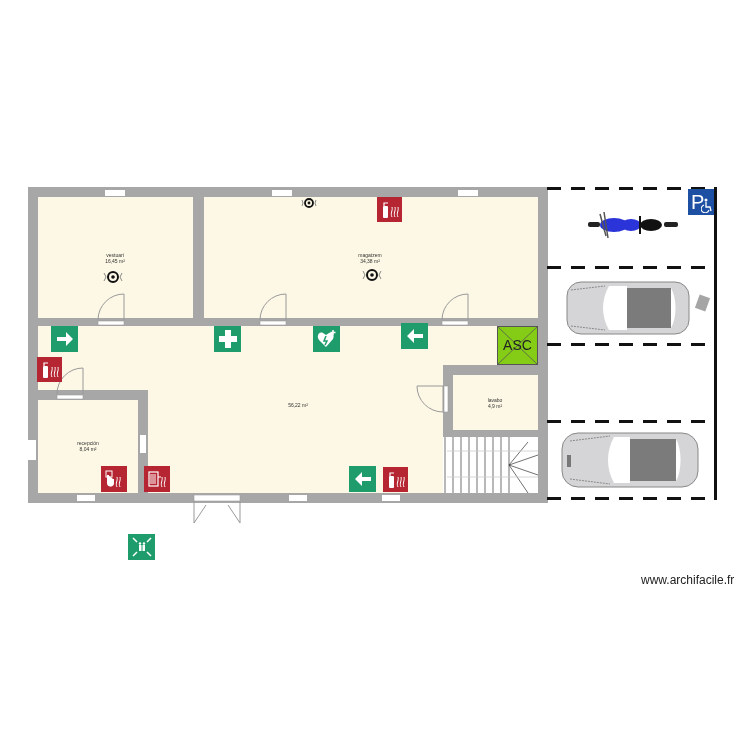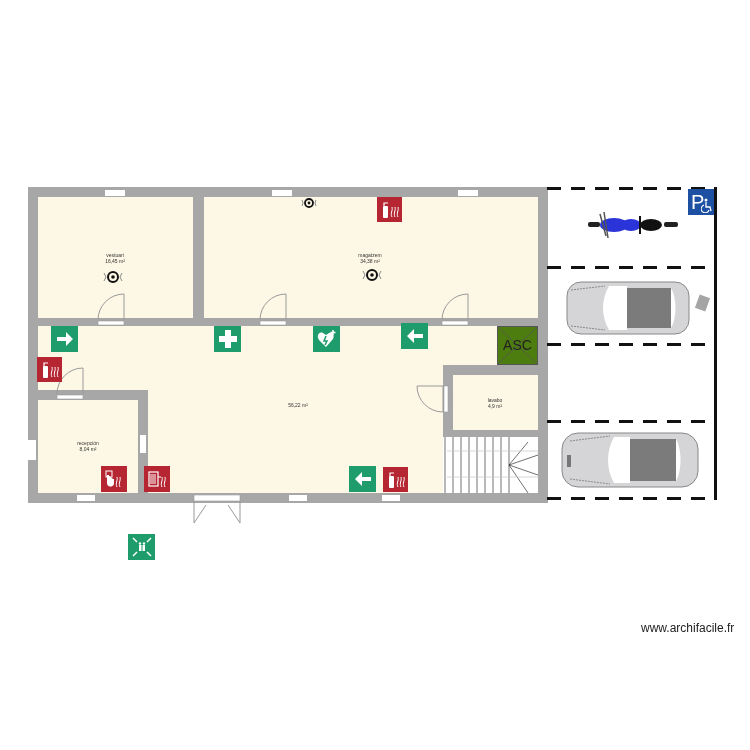--- a/index.html
+++ b/index.html
@@ -86,21 +86,21 @@
     </svg>
   <svg class="abs" style="left:415px;top:384px;" width="36" height="30">
       <path d="M2 2 A26 26 0 0 0 28 28 L28 2 Z" fill="none" stroke="#999" stroke-width="1"></path>
       <rect x="29" y="2" width="4" height="26" fill="#fff" stroke="#999" stroke-width="0.6"></rect>
     </svg>
   <svg class="abs" style="left:193px;top:495px;" width="50" height="30">
       <rect x="1" y="0" width="46" height="6" fill="#fff" stroke="#999" stroke-width="0.6"></rect>
       <path d="M1 28 L1 6 M1 28 L13 10 M47 28 L47 6 M47 28 L35 10" fill="none" stroke="#999" stroke-width="1"></path>
     </svg>
 
-  <div class="abs" style="left:497px;top:326px;width:41px;height:39px;background:#4d7c0f;border:1px solid #555;box-sizing:border-box;">
+  <div class="abs" style="left:497px;top:326px;width:41px;height:39px;background:#84cc16;border:1px solid #555;box-sizing:border-box;">
     <svg width="39" height="37" style="position:absolute;left:0;top:0;">
         <line x1="0" y1="0" x2="39" y2="37" stroke="#555" stroke-width="0.8"></line>
         <line x1="39" y1="0" x2="0" y2="37" stroke="#555" stroke-width="0.8"></line>
       </svg>
     <span style="position:absolute;left:0;right:0;top:10px;text-align:center;font-size:14px;color:#222;">ASC</span>
   </div>
 
   <div class="label" style="left:115px;top:252px;">
       <div>vestuari</div>
       <div>16,45 m²</div>
@@ -251,13 +251,13 @@
     <path d="M10 10 L50 5 M10 48 L50 53" stroke="#555" stroke-width="0.6" stroke-dasharray="2 1"></path>
     <rect x="7" y="24" width="4" height="12" fill="#777"></rect>
     <path d="M54 6 C46 20 46 38 54 52 L70 52 L70 6 Z" fill="#fff"></path>
     <rect x="70" y="8" width="46" height="42" fill="#7b7b7b"></rect>
     <path d="M116 8 C122 18 122 40 116 50 Z" fill="#fff"></path>
   </svg>
 
   <div class="abs" style="left:697px;top:296px;width:11px;height:14px;background:#a5a5a5;transform:rotate(20deg);"></div>
 </div>
 
-<div class="watermark" style="left:641px;top:573px;margin-top:48px;">www.archifacile.fr</div>
+<div class="watermark" style="left:641px;top:573px;">www.archifacile.fr</div>
 
 </body></html>

